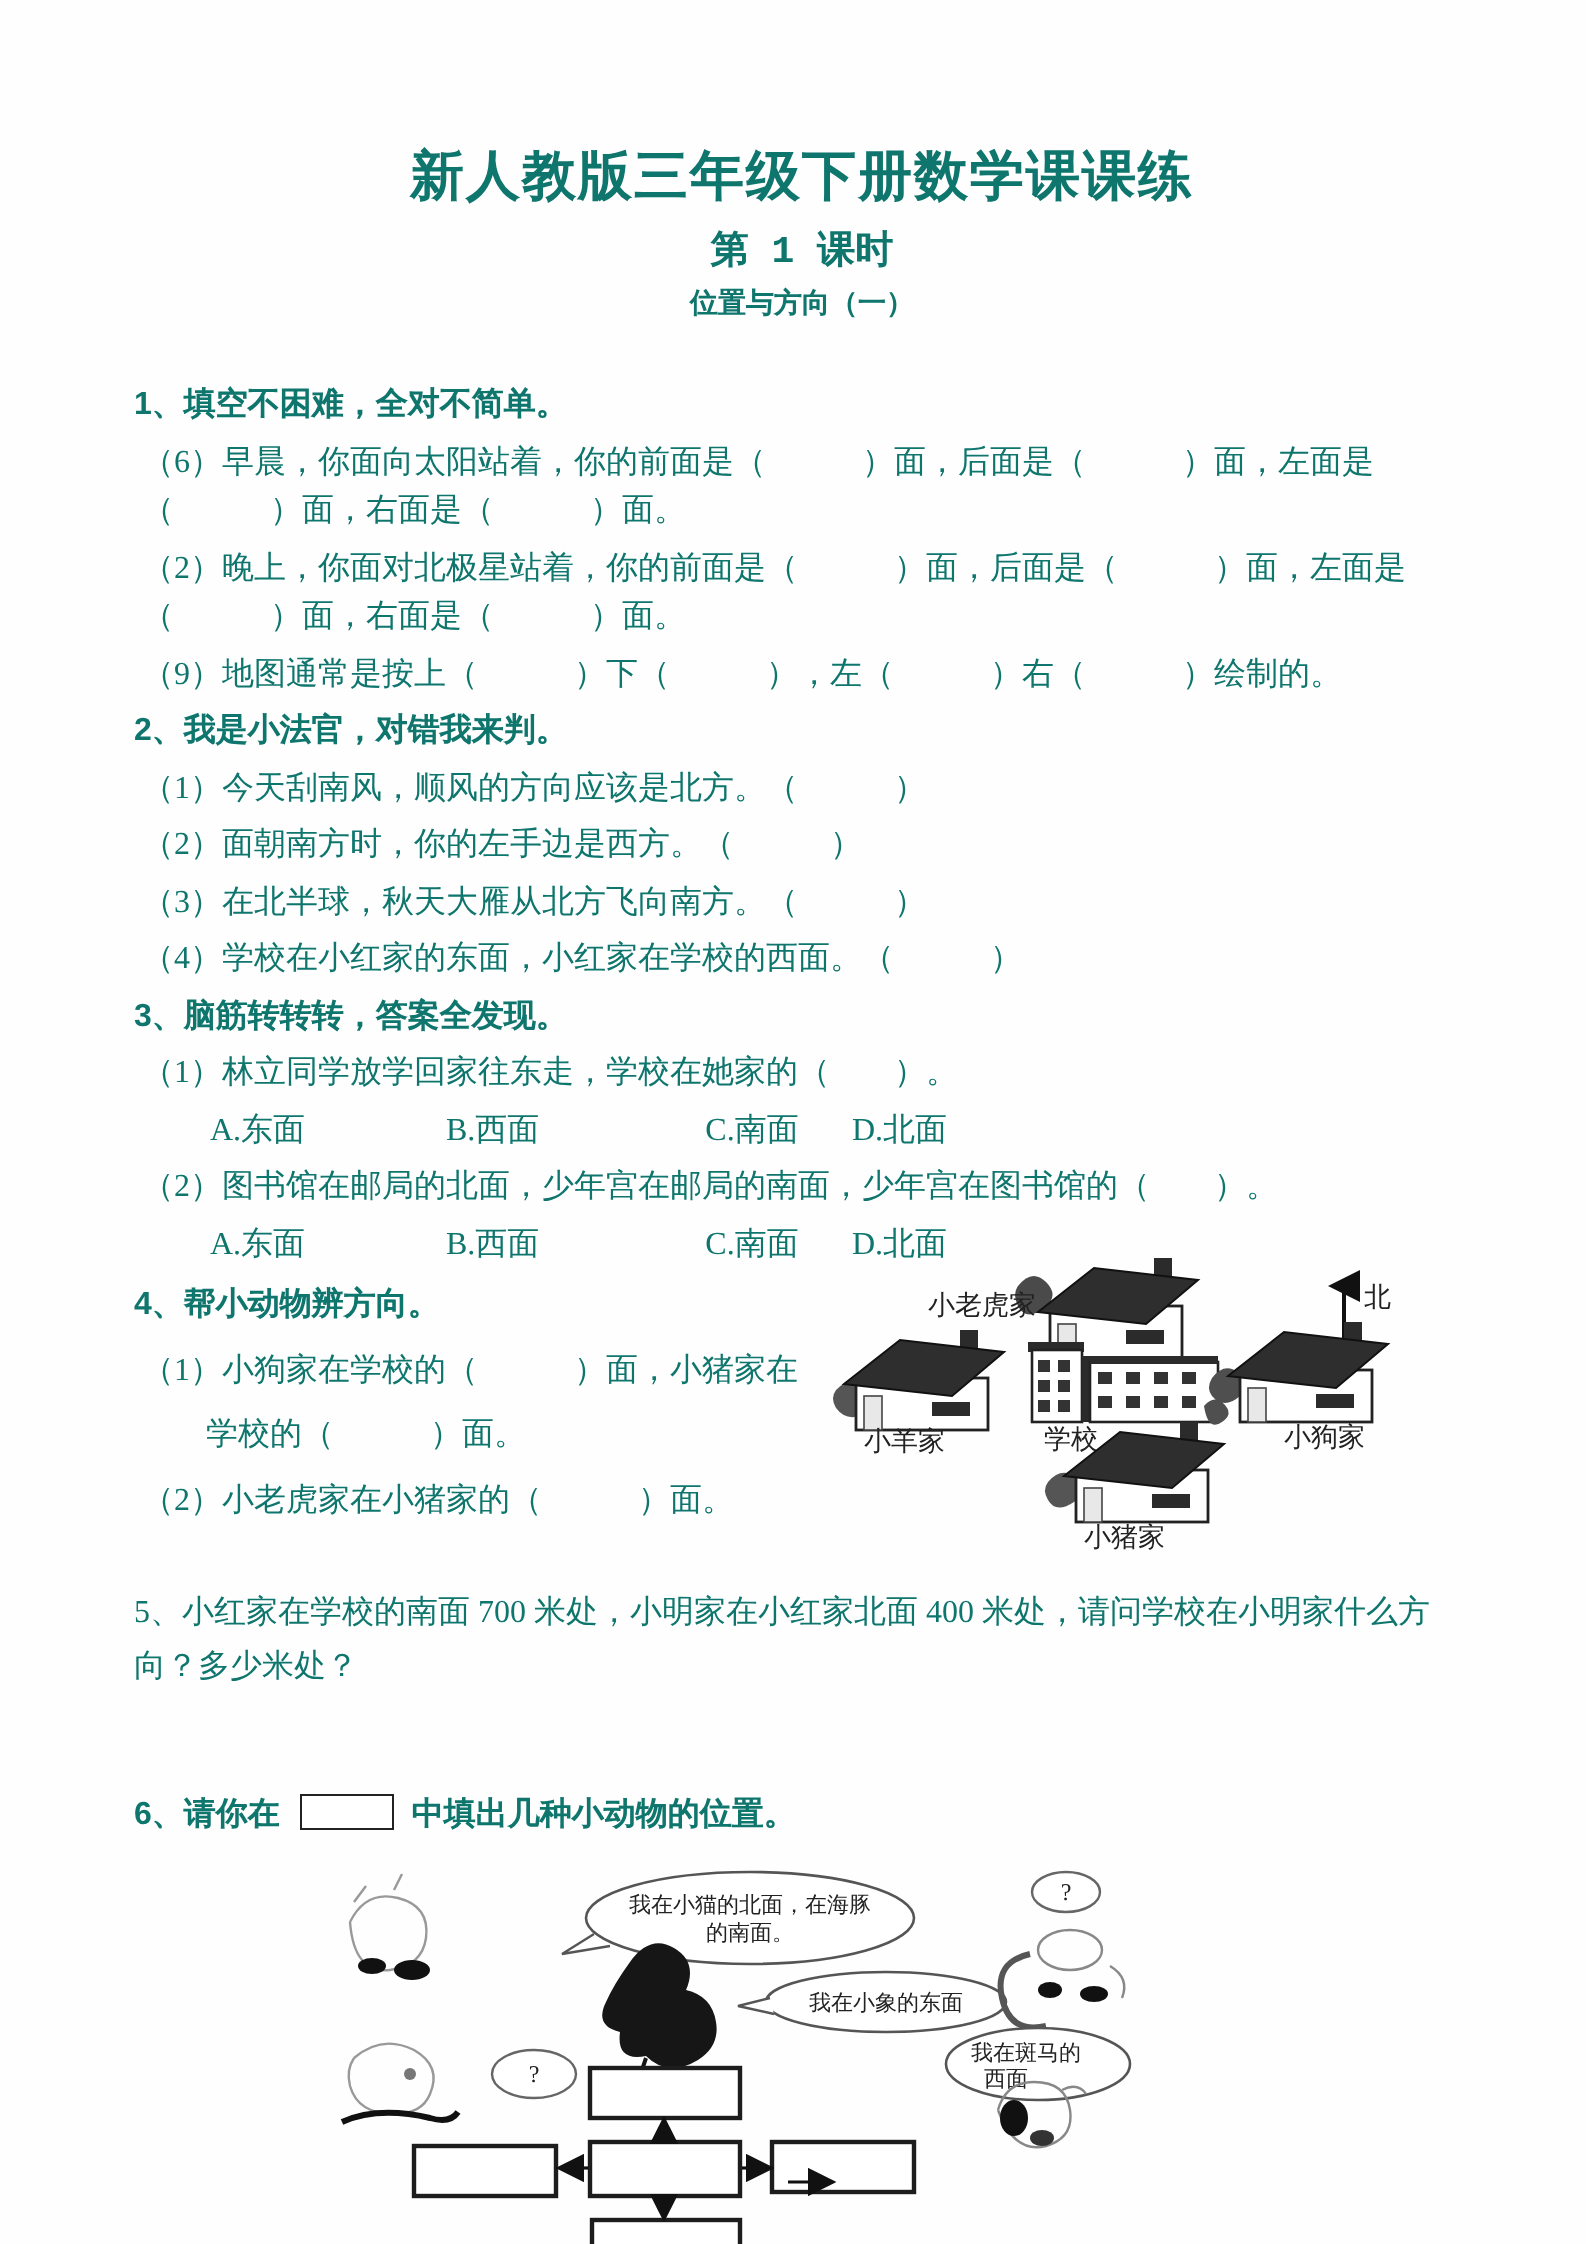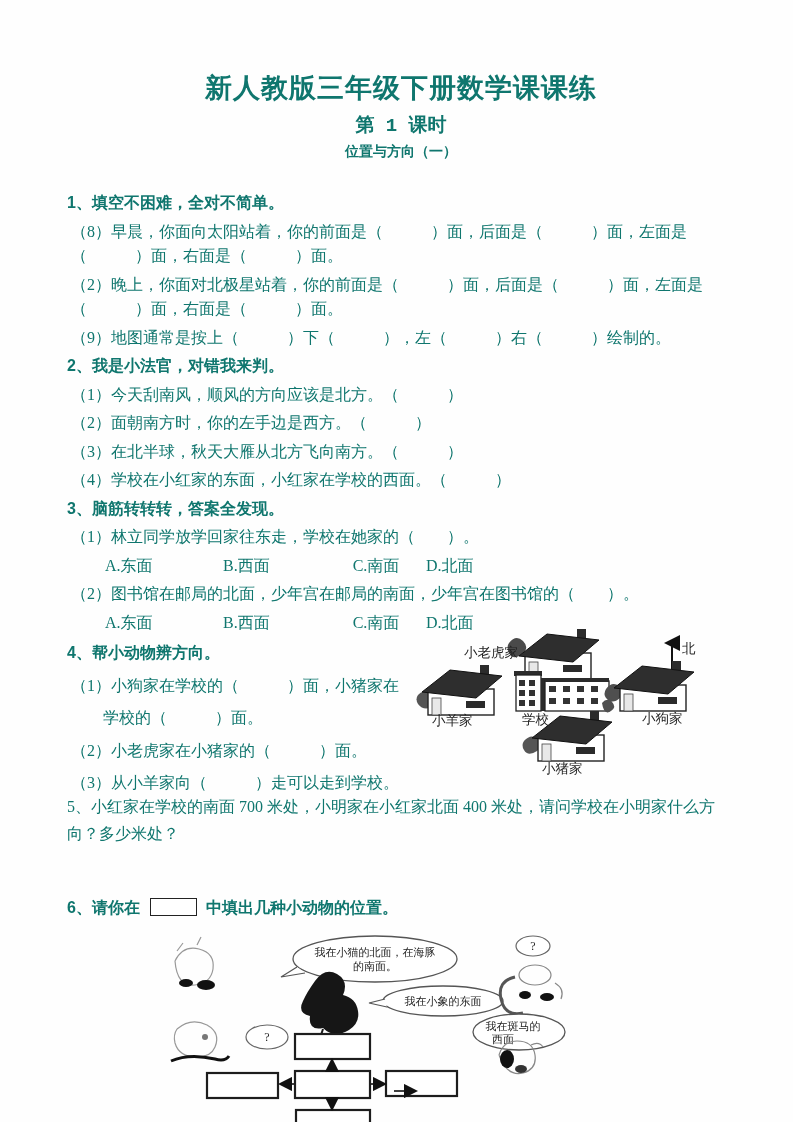--- a/index.html
+++ b/index.html
@@ -46,21 +46,21 @@
 <div class="page">
   <div class="content">
 
     <p class="t1">新人教版三年级下册数学课课练</p>
     <p class="t3">第 1 课时</p>
     <p class="t4">位置与方向（一）</p>
 
     <div class="bodytext">
 
       <p class="qh">1、填空不困难，全对不简单。</p>
-      <p class="sub">（8）早晨，你面向太阳站着，你的前面是（　　　）面，后面是（　　　）面，左面是（　　　）面，右面是（　　　）面。</p>
+      <p class="sub">（6）早晨，你面向太阳站着，你的前面是（　　　）面，后面是（　　　）面，左面是（　　　）面，右面是（　　　）面。</p>
       <p class="sub">（2）晚上，你面对北极星站着，你的前面是（　　　）面，后面是（　　　）面，左面是（　　　）面，右面是（　　　）面。</p>
       <p class="sub">（9）地图通常是按上（　　　）下（　　　），左（　　　）右（　　　）绘制的。</p>
 
       <p class="qh">2、我是小法官，对错我来判。</p>
       <p class="sub">（1）今天刮南风，顺风的方向应该是北方。（　　　）</p>
       <p class="sub">（2）面朝南方时，你的左手边是西方。（　　　）</p>
       <p class="sub">（3）在北半球，秋天大雁从北方飞向南方。（　　　）</p>
       <p class="sub">（4）学校在小红家的东面，小红家在学校的西面。（　　　）</p>
 
       <p class="qh">3、脑筋转转转，答案全发现。</p>
@@ -78,21 +78,20 @@
         <span>C.南面</span>
         <span>D.北面</span>
       </p>
 
       <div class="q4wrap">
         <div class="q4text">
           <p class="qh">4、帮小动物辨方向。</p>
           <p class="sub">（1）小狗家在学校的（　　　）面，小猪家在</p>
           <p class="sub wrap2">学校的（　　　）面。</p>
           <p class="sub">（2）小老虎家在小猪家的（　　　）面。</p>
-          <p class="sub">（3）从小羊家向（　　　）走可以走到学校。</p>
         </div>
 
         <svg class="q4map" viewBox="0 0 325 152">
           <defs>
             <g id="house">
               <rect x="58" y="0" width="9" height="10" fill="#2b2b2b"></rect>
               <rect x="6" y="24" width="66" height="26" fill="#fff" stroke="#222" stroke-width="1.4"></rect>
               <polygon points="0,27 28,5 80,11 54,33" fill="#2e2e2e" stroke="#111" stroke-width="1"></polygon>
               <rect x="44" y="36" width="19" height="7" fill="#2b2b2b"></rect>
               <rect x="10" y="33" width="9" height="17" fill="#e8e8e8" stroke="#444" stroke-width="0.8"></rect>

